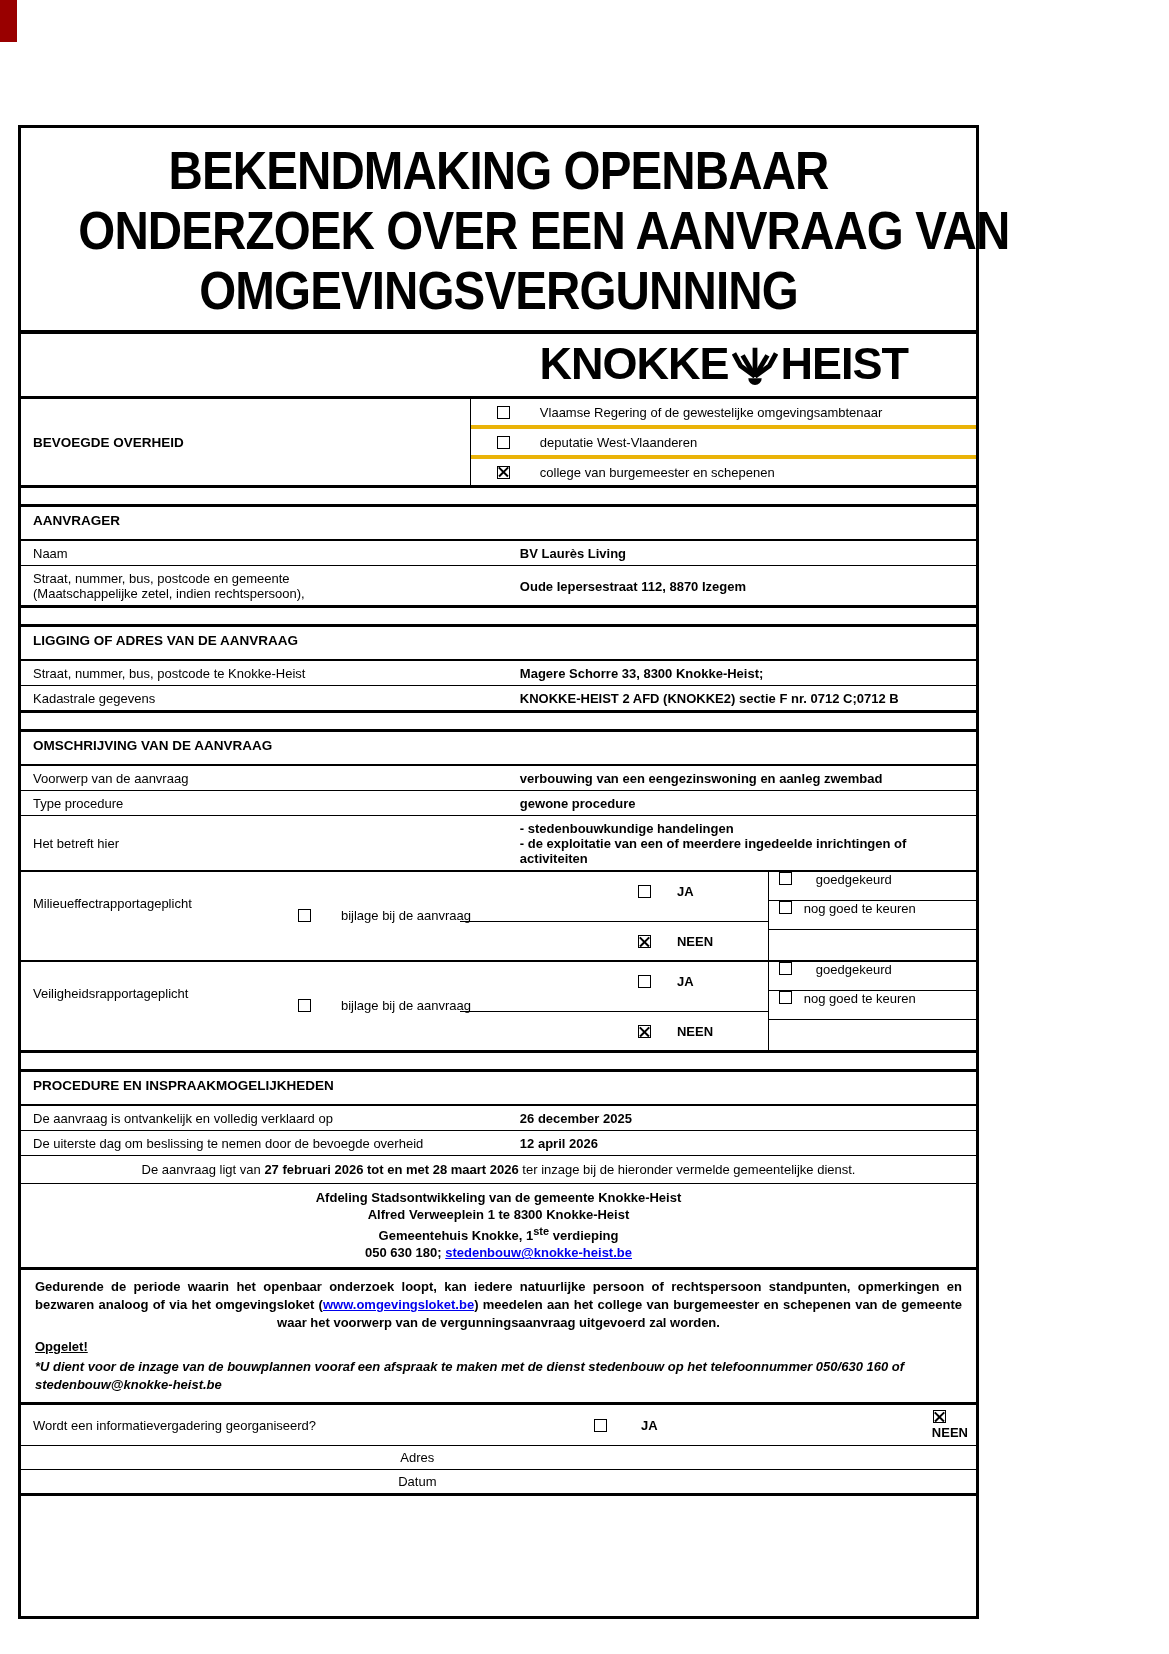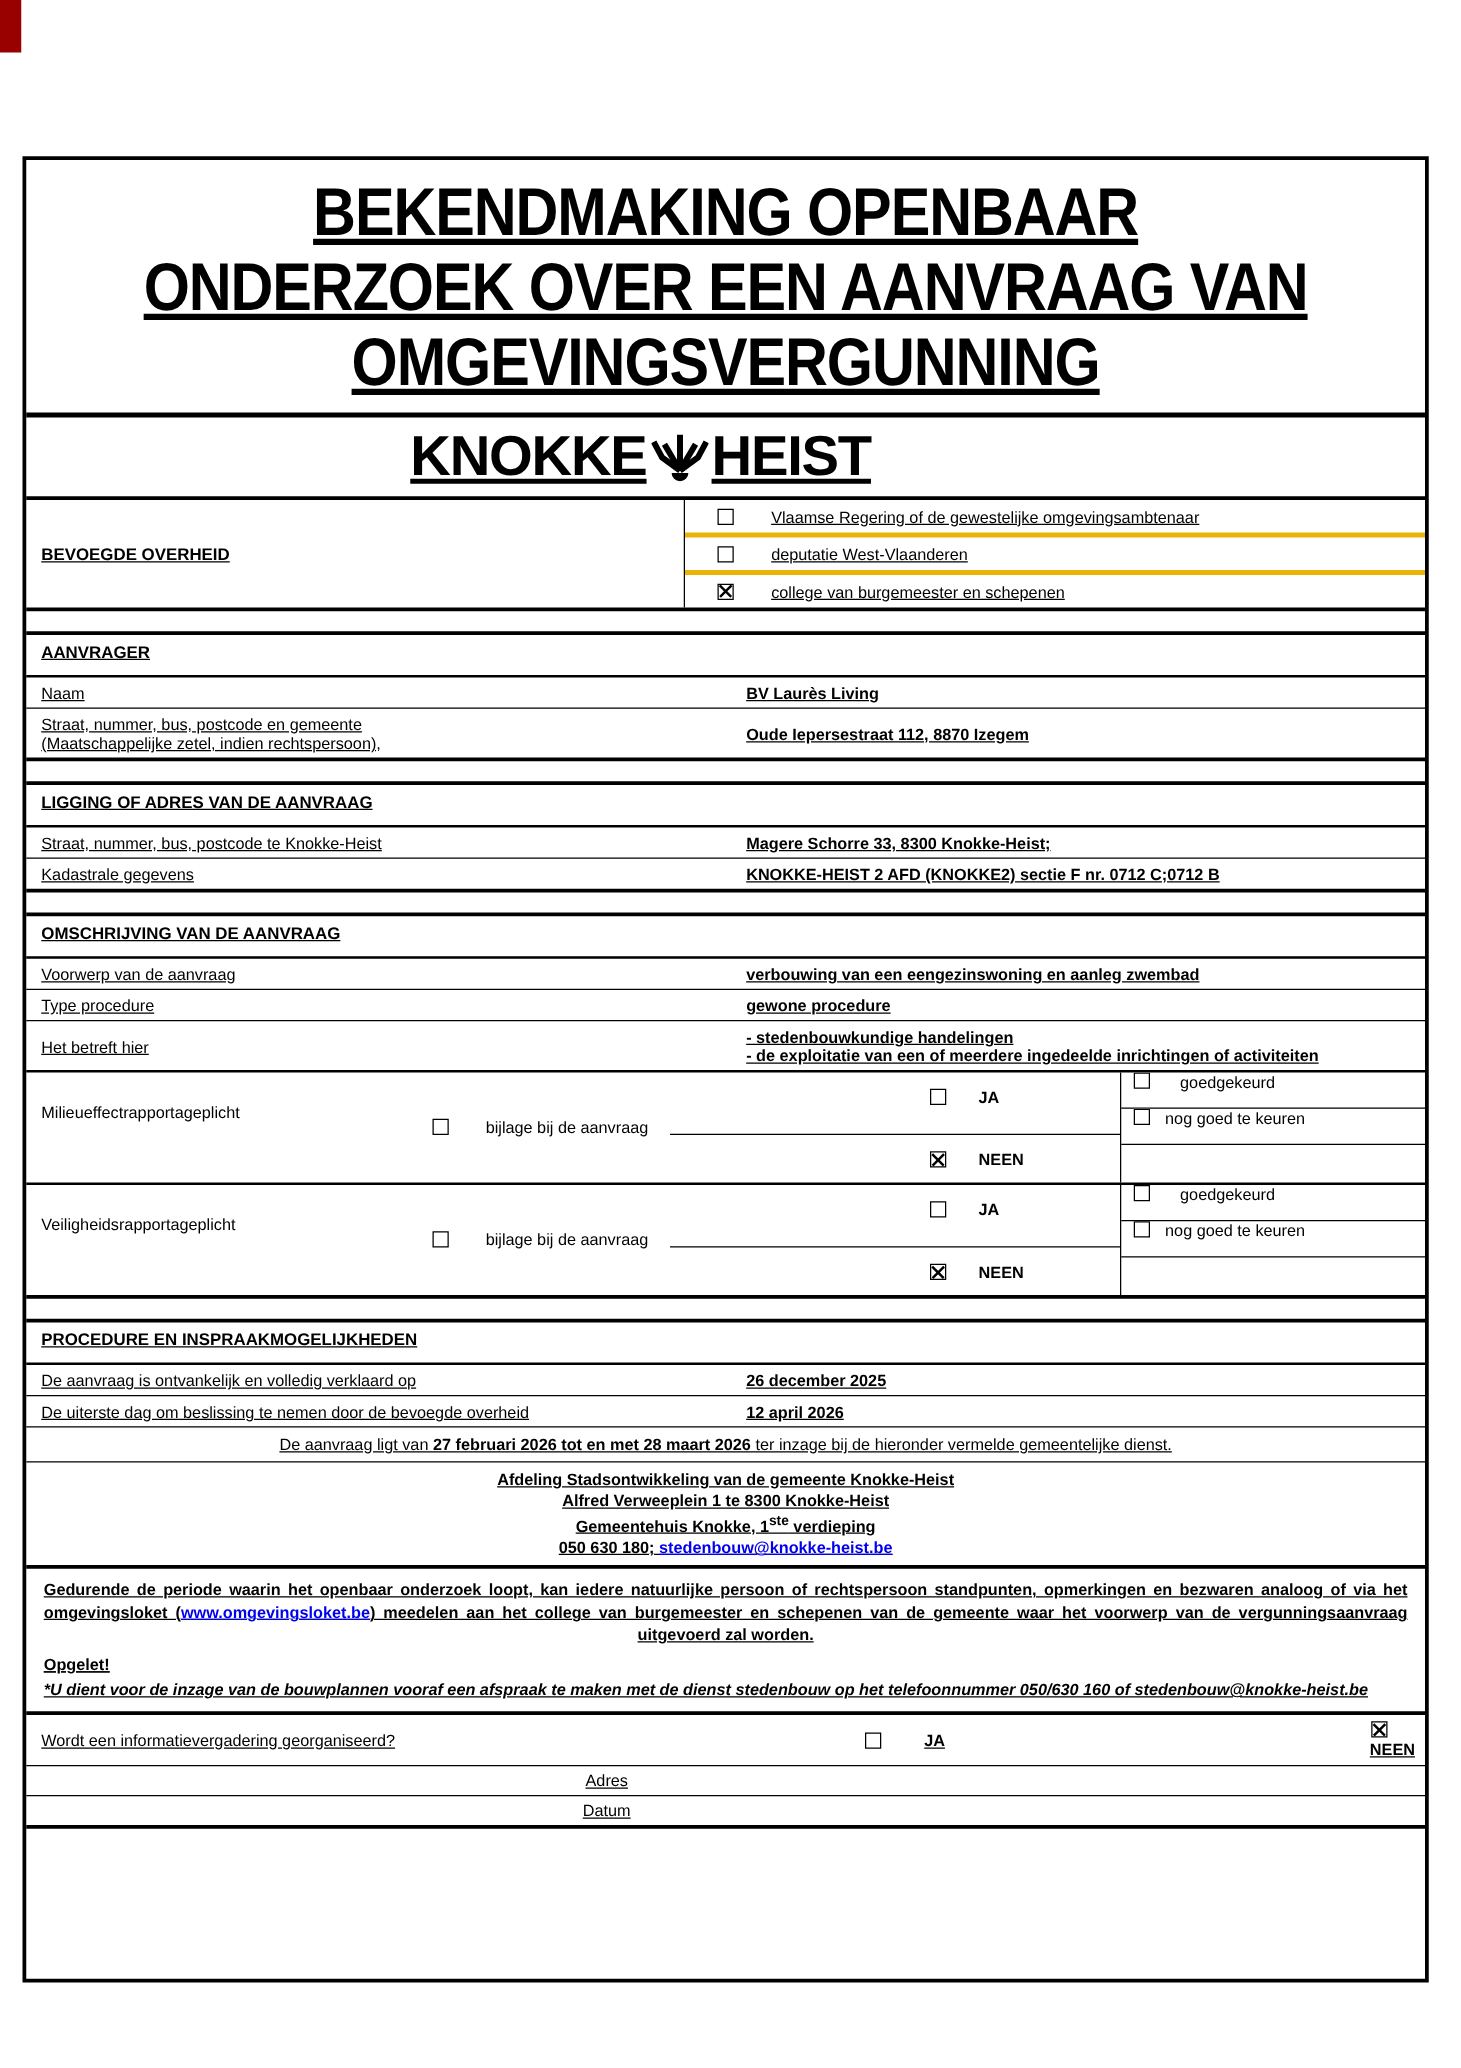--- a/index.html
+++ b/index.html
@@ -1,23 +1,23 @@
 <!DOCTYPE html>
 <html><head>
 <meta charset="utf-8">
 <style>
   html,body{margin:0;padding:0;background:#ffffff;}
   body{width:1169px;height:1654px;position:relative;font-family:"Liberation Sans",sans-serif;color:#000;}
   .red-corner{position:absolute;left:0;top:0;width:17px;height:42px;background:#990000;}
-  .doc{position:absolute;left:18px;top:125px;width:1125px;border:3px solid #000;box-sizing:border-box;background:#fff;text-decoration:underline;}
+  .doc{position:absolute;left:18px;top:125px;width:961px;border:3px solid #000;box-sizing:border-box;background:#fff;}
 
   
   .title-sec{border-bottom:4px solid #000;padding:12px 0 10px 0;text-align:center;}
   .title-line{font-weight:bold;font-size:54px;line-height:60px;white-space:nowrap;transform:scaleX(0.88);transform-origin:center;letter-spacing:-1px;}
-  .logo-sec{border-bottom:3px solid #000;padding:4px 0 6px 0;display:flex;justify-content:center;align-items:center;transform:none;}
+  .logo-sec{border-bottom:3px solid #000;padding:4px 0 6px 0;display:flex;justify-content:flex-end;align-items:center;transform:none;}
   .logo-inner{display:flex;align-items:center;transform:translateX(-68px);}
   .logo-word{font-weight:bold;font-size:45px;letter-spacing:-1px;line-height:48px;}
   .logo-icon{margin:4px 2px 0 4px;}
 
   
   .sep{height:16px;border-top:3px solid #000;border-bottom:3px solid #000;}
   .sec-header{font-weight:bold;font-size:13.5px;padding:6px 12px 11px 12px;border-bottom:2px solid #000;}
   .lv-row{display:grid;grid-template-columns:47% 53%;border-bottom:1px solid #000;}
   .lv-row:last-child{border-bottom:none;}
   .lv-label{font-size:13px;padding:5px 10px 4px 12px;}

